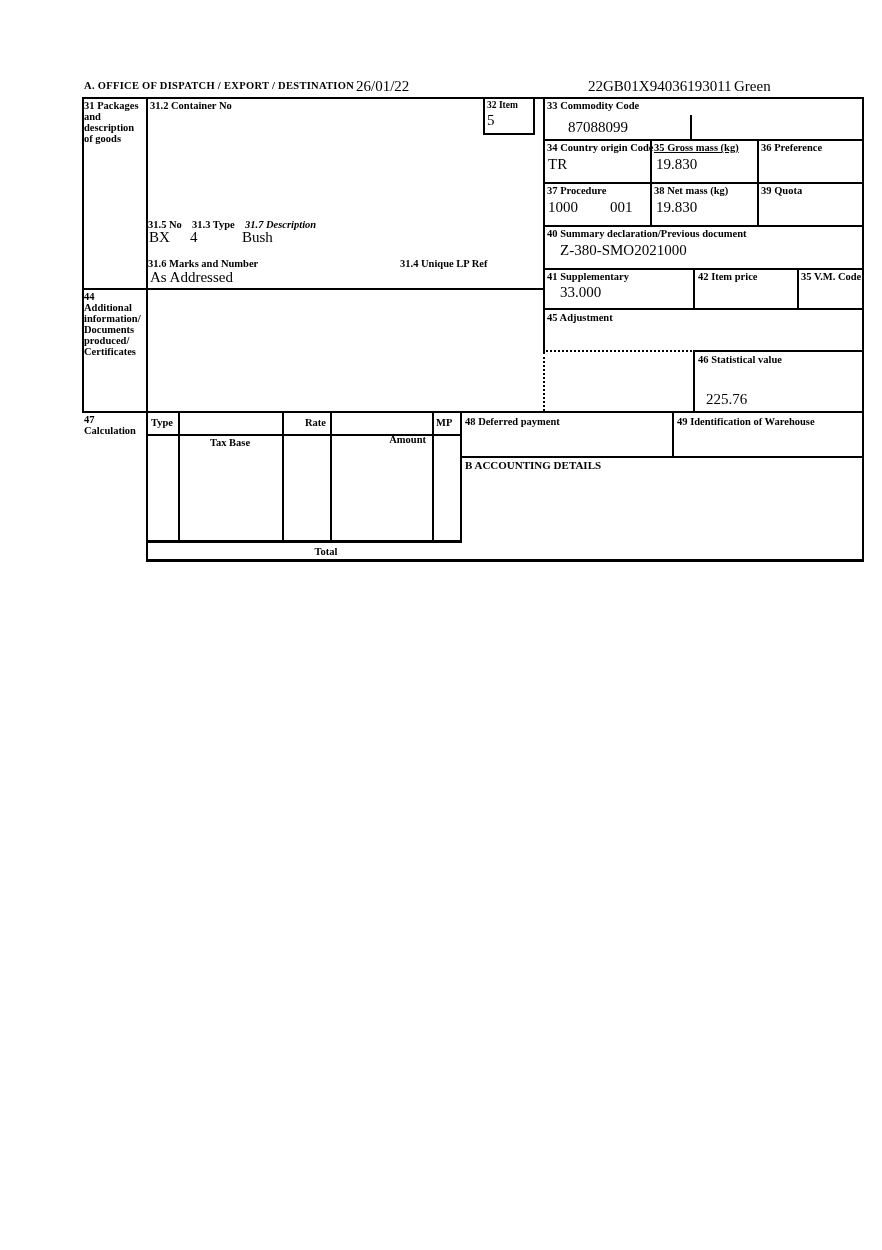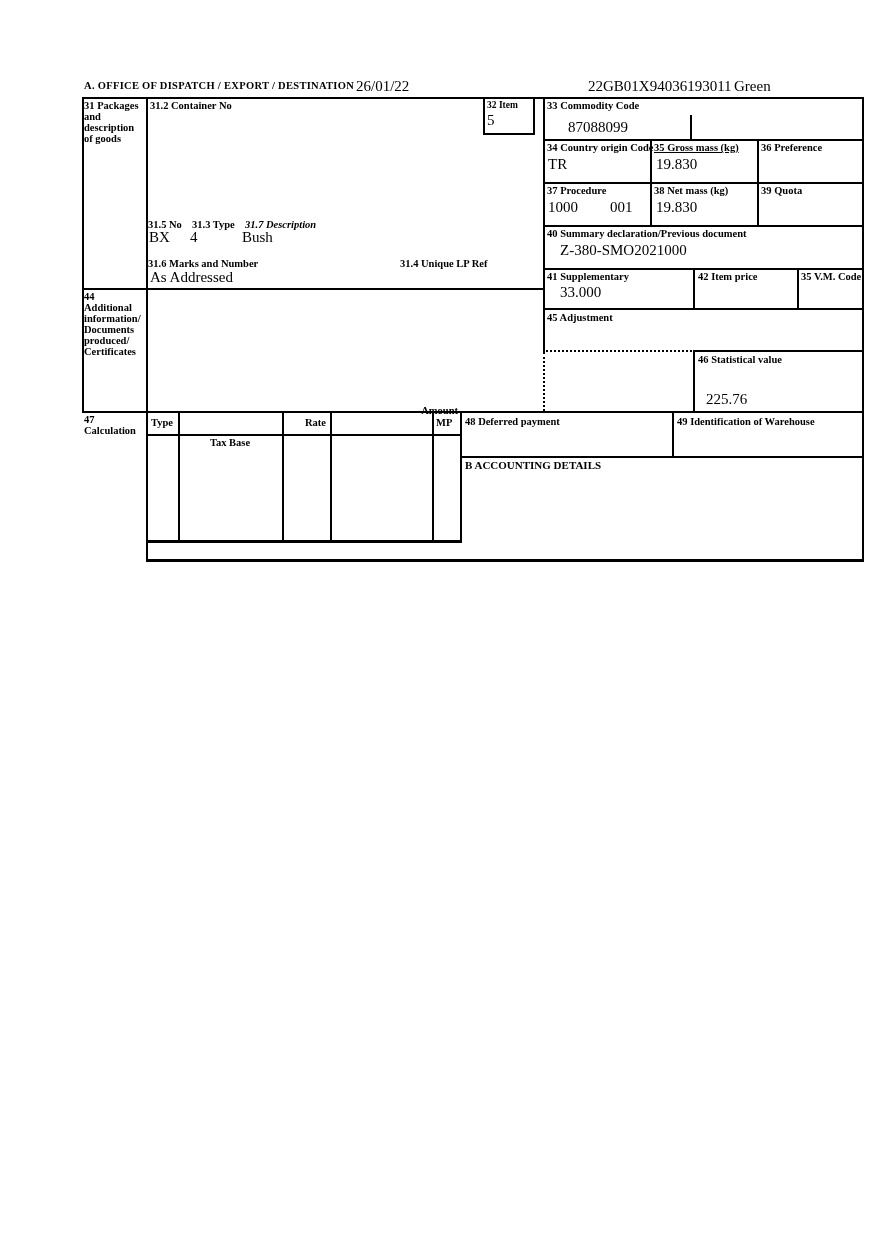--- a/index.html
+++ b/index.html
@@ -121,20 +121,21 @@
   <div class="lbl" style="left:547px;top:312px;">45 Adjustment</div>
 
   <div class="lbl" style="left:698px;top:354px;">46 Statistical value</div>
   <div class="val" style="left:706px;top:371px;margin-top:20px;">225.76</div>
 
   <div class="lbl" style="left:84px;top:414px;width:60px;">47
 Calculation</div>
   <div class="lbl" style="left:151px;top:417px;">Type</div>
   <div class="lbl ctr" style="left:178px;top:437px;width:104px;">Tax Base</div>
   <div class="lbl rt" style="left:282px;top:417px;width:44px;">Rate</div>
-  <div class="lbl rt" style="left:330px;top:405px;width:96px;padding-left:32px;">Amount</div>
+  <div class="lbl rt" style="left:330px;top:434px;width:96px;">Amount</div>
   <div class="lbl" style="left:436px;top:417px;">MP</div>
+  <div class="lbl ctr" style="left:146px;top:546px;width:360px;">Total</div>
 
   <div class="lbl" style="left:465px;top:416px;">48 Deferred payment</div>
   <div class="lbl" style="left:677px;top:416px;">49 Identification of Warehouse</div>
   <div class="lbl" style="left:465px;top:460px;font-size:11px;">B ACCOUNTING DETAILS</div>
 
 </div>
 
 </body></html>

